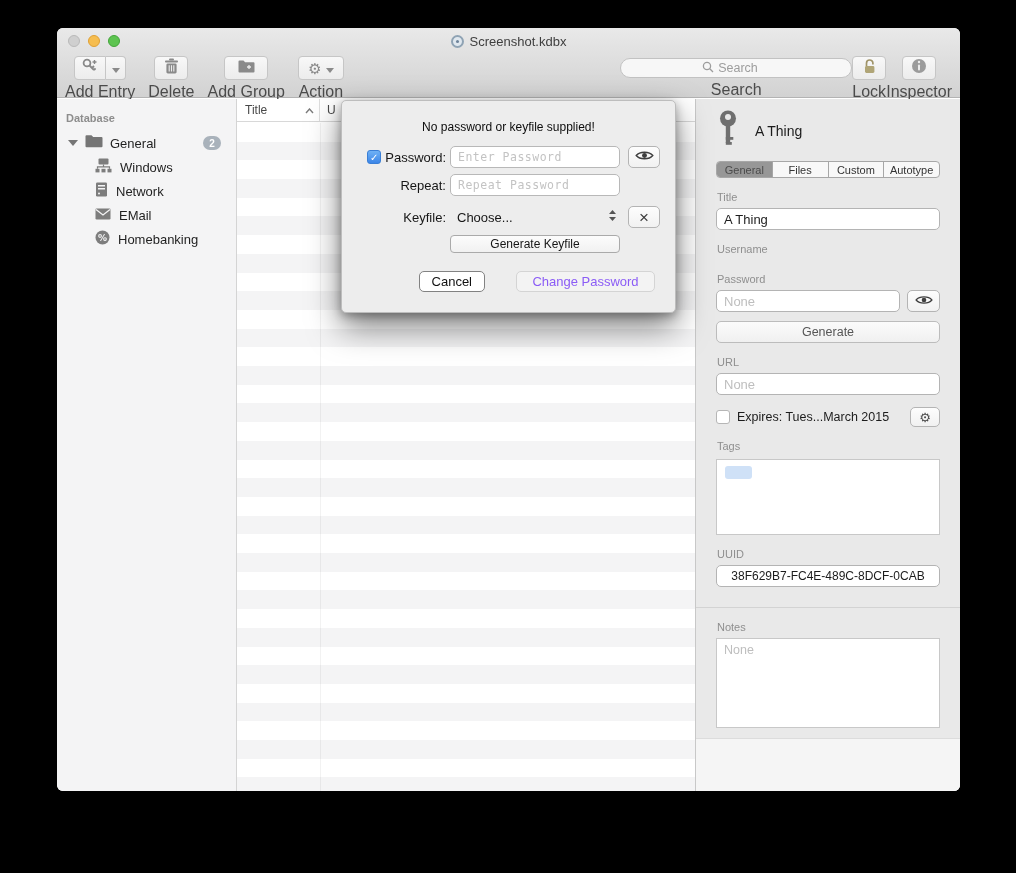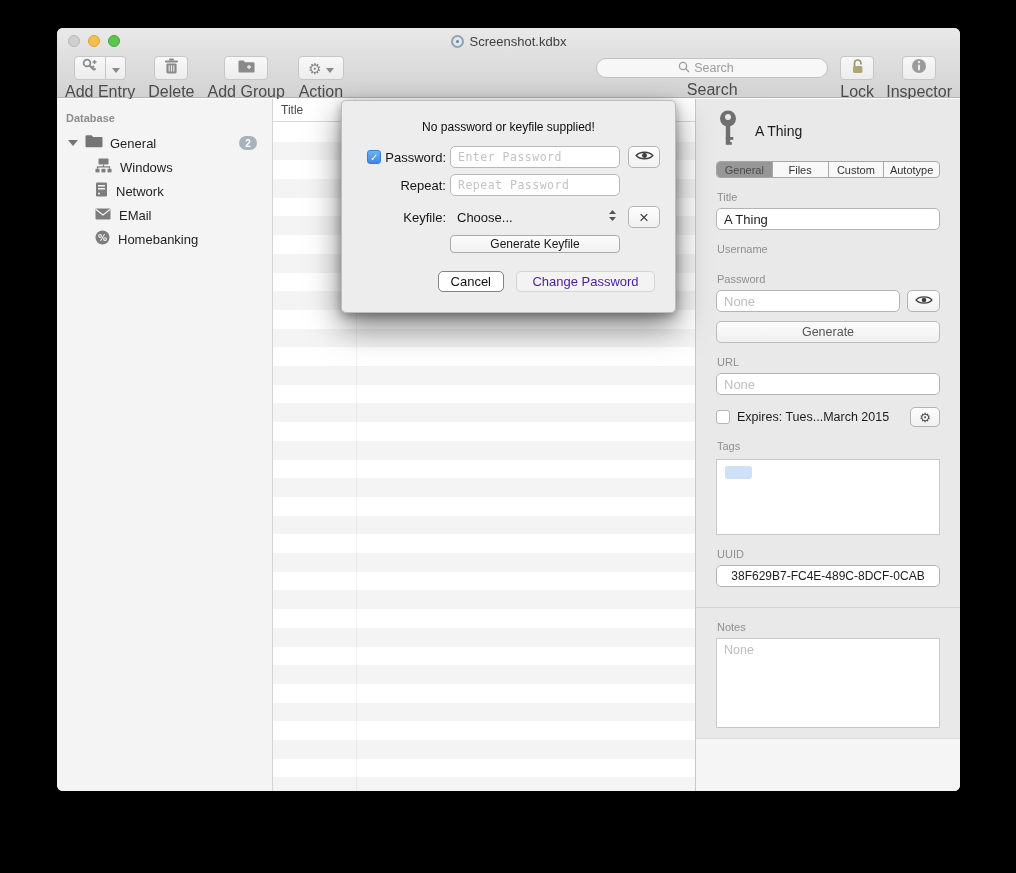--- a/index.html
+++ b/index.html
@@ -20,29 +20,29 @@
   .doc-icon { width:13px; height:13px; border-radius:50%; border:2px solid #8fa3b4; position:relative; background:#dfe7ee; }
   .doc-icon::after { content:""; position:absolute; left:3px; top:3px; width:3px; height:3px; border-radius:50%; background:#6d839a; }
 
   .toolbar { display:flex; align-items:flex-start; padding:2px 8px 0 8px; gap:13px; }
   .tb-item { display:flex; flex-direction:column; align-items:center; gap:3px; }
   .tb-label { font-size:16px; color:#4b4b4b; white-space:nowrap; }
   .tb-btn { height:24px; min-width:34px; border:1px solid #c6c6c6; border-radius:4px; background:linear-gradient(#f8f8f8,#ececec); display:flex; align-items:center; justify-content:center; }
   .split { display:flex; }
   .split .tb-btn:first-child { border-radius:4px 0 0 4px; min-width:32px; }
   .split .tb-btn:last-child { border-radius:0 4px 4px 0; border-left:0; min-width:20px; }
-  .tb-right { margin-left:auto; display:flex; gap:12px; align-items:flex-start; }
+  .tb-right { margin-left:auto; display:flex; align-items:flex-start; }
   .search-field { width:232px; height:20px; margin-top:2px; border-radius:10px; border:1px solid #c2c2c2; background:#f7f7f7; display:flex; align-items:center; justify-content:center; gap:4px; padding:0 8px; }
   .search-field input { border:none; background:transparent; outline:none; width:52px; font-size:12.5px; color:#333; font-family:inherit; }
   .search-field input::placeholder { color:#9d9d9d; }
 
   
   .content { position:absolute; top:71px; bottom:0; left:0; right:0; display:flex; }
 
-  .sidebar { width:216px; background:#f4f4f5; border-right:1px solid #d4d4d4; padding-top:13px; flex:none; }
+  .sidebar { width:180px; background:#f4f4f5; border-right:1px solid #d4d4d4; padding-top:13px; flex:none; }
   .sb-header { margin:0 0 7px 9px; font-size:11px; font-weight:bold; color:#8d8d8d; }
   .sb-group-row { height:24px; display:flex; align-items:center; position:relative; }
   .disclosure { margin-left:11px; width:0; height:0; border-left:5px solid transparent; border-right:5px solid transparent; border-top:6px solid #757575; }
   .sb-group-row .g-icon { margin-left:7px; }
   .sb-group-row .g-label { margin-left:7px; font-size:13px; color:#1f1f1f; }
   .badge { position:absolute; right:15px; min-width:18px; height:14px; border-radius:8px; background:#a9b2bb; color:#fff; font-size:10px; font-weight:bold; display:flex; align-items:center; justify-content:center; padding:0 5px; }
   .sb-item { height:24px; display:flex; align-items:center; padding-left:38px; gap:8px; font-size:13px; color:#1f1f1f; }
   .sb-item svg { flex:none; }
 
   .list { flex:1; position:relative; background:#fff; }
@@ -89,21 +89,21 @@
   .dlg-label { font-size:13px; color:#161616; white-space:nowrap; }
   .dlg-field { width:170px; height:22px; border:1px solid #b8b8b8; border-radius:5px; background:#fff; padding:0 7px; font-family:"DejaVu Sans Mono",monospace; font-size:11.5px; color:#333; outline:none; flex:none; }
   .dlg-field::placeholder { color:#c3c3c3; letter-spacing:.5px; }
   .sm-btn { margin-left:8px; width:32px; height:22px; }
   .popup { width:170px; height:22px; display:flex; align-items:center; justify-content:space-between; padding:0 3px 0 7px; font-size:13px; color:#161616; flex:none; }
   .gen-key-row { padding-left:108px; margin-top:7px;border-radius:7px; }
   .gen-key-btn { width:170px; height:18px; border:1px solid #aaa; border-radius:4px; background:linear-gradient(#fcfcfc,#f1f1f1); font-size:12px; color:#161616; display:flex; align-items:center; justify-content:center; }
   .dlg-buttons { position:absolute; left:0; right:0; bottom:20px; display:flex; justify-content:flex-end; gap:12px; padding:0 20px; }
   .btn { height:21px; border-radius:5px; font-size:13px; display:flex; align-items:center; justify-content:center; padding:0 12px; }
   .btn-cancel { min-width:66px; background:#fff; border:1px solid #828282; color:#111; }
-  .btn-disabled { min-width:139px; background:#f3f3f3; border:1px solid #d4d4d4; color:#4c1d95; }
+  .btn-disabled { min-width:139px; background:#f3f3f3; border:1px solid #d4d4d4; color:#8b5cf6;margin-left:19px; }
   .x-glyph { font-size:17px; color:#3d3d3d; line-height:1; font-weight:300; }
 </style>
 </head>
 <body>
 
 <div class="window">
 
   <div class="chrome">
     <div class="titlebar">
       <div class="traffic">

